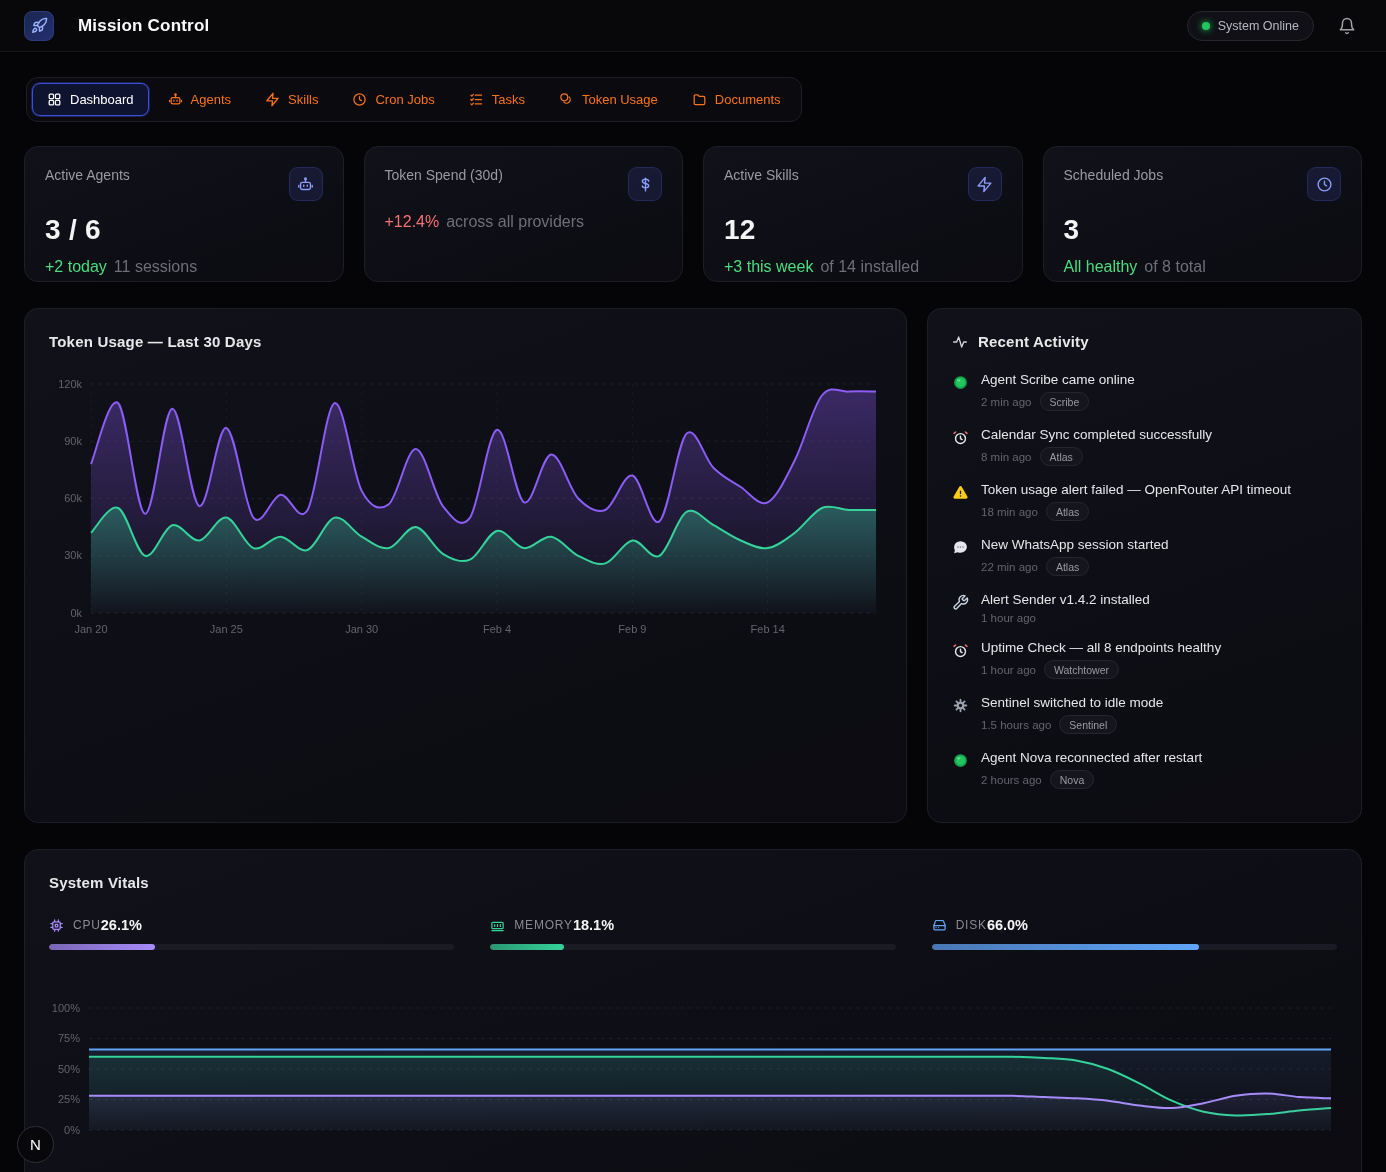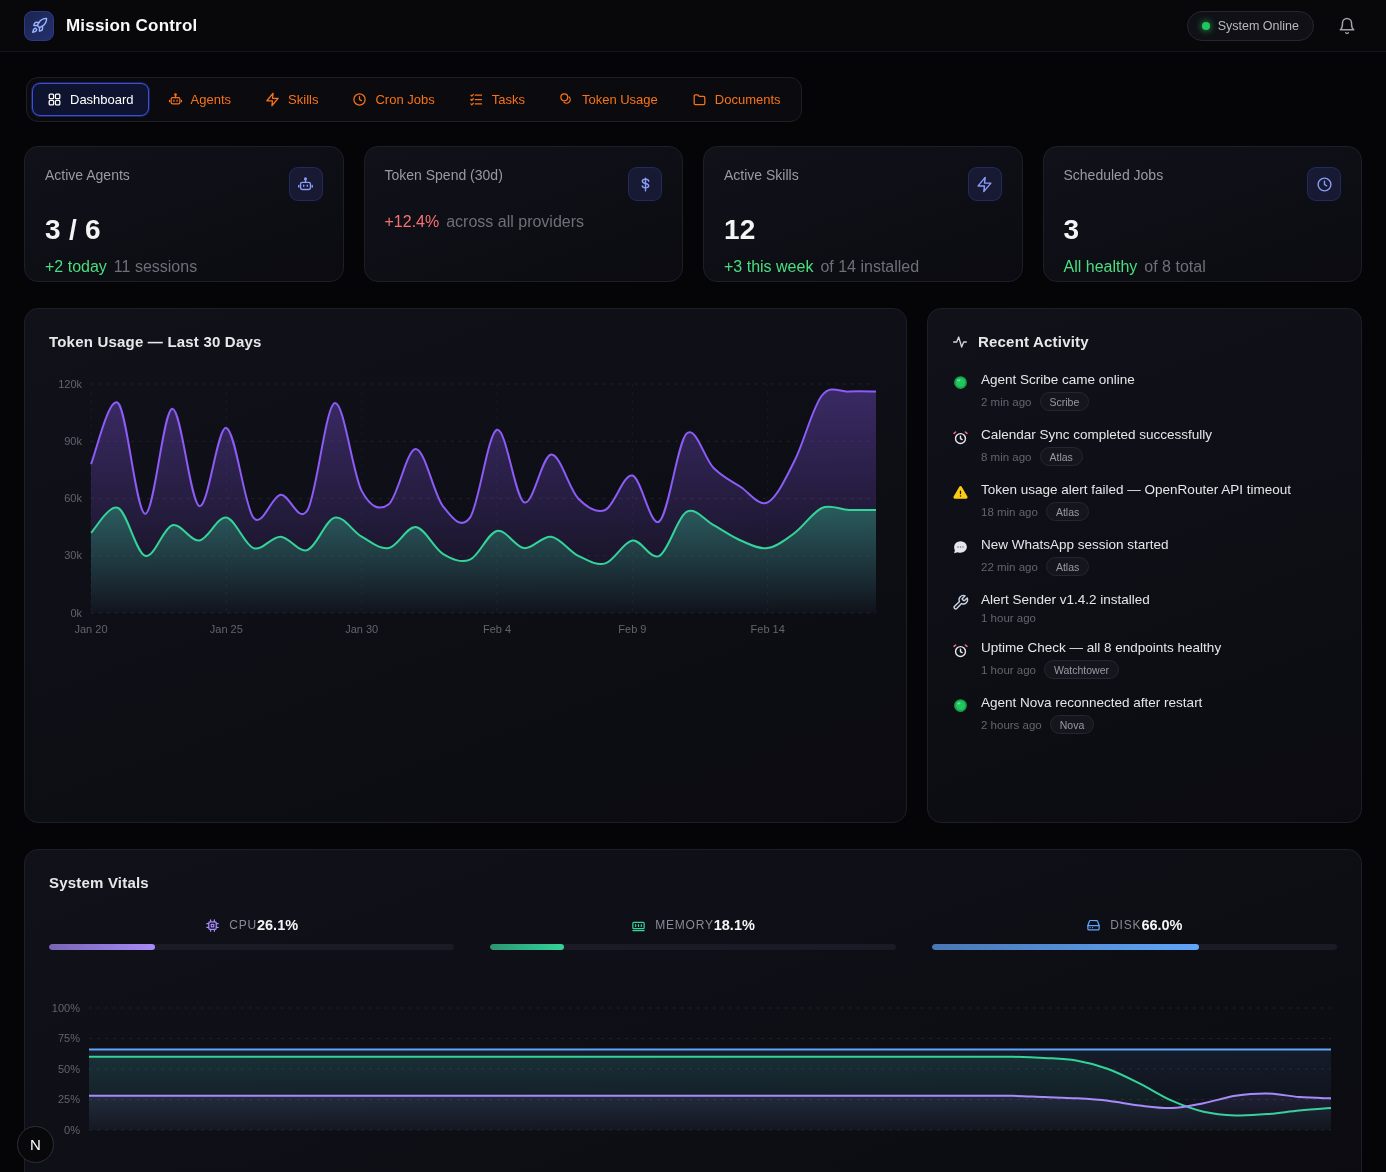--- a/index.html
+++ b/index.html
@@ -4,21 +4,21 @@
 <style>
   *{margin:0;padding:0;box-sizing:border-box}
   html,body{width:1386px;height:1172px;overflow:hidden}
   body{background:#050508;color:#e4e4e7;font-family:"Liberation Sans",sans-serif;position:relative}
   svg{display:block}
   svg text{font-family:"Liberation Sans",sans-serif}
 
   
   header{height:52px;display:flex;align-items:center;justify-content:space-between;
     padding:0 26px 0 24px;background:#08080b;border-bottom:1px solid #16161c}
-  .brand{display:flex;align-items:center;gap:12px}
+  .brand{display:flex;align-items:center;gap:24px}
   .logo{width:30px;height:30px;border-radius:8px;background:linear-gradient(135deg,#1b2550,#233070);
     border:1px solid #2d3b7d;display:flex;align-items:center;justify-content:center}
   .logo svg{width:17px;height:17px}
   h1{font-size:17px;font-weight:700;color:#fafafa;letter-spacing:.2px}
   .header-right{display:flex;align-items:center}
   .status-pill{display:flex;align-items:center;gap:8px;padding:7px 14px;border:1px solid #26262e;
     border-radius:999px;background:#101016;font-size:12.5px;color:#b8b8c0}
   .dot{width:8px;height:8px;border-radius:50%;background:#22c55e;box-shadow:0 0 7px #22c55e}
   .bell{background:none;border:none;margin-left:20px;cursor:pointer;color:#a1a1aa;padding:4px}
   .bell svg{width:18px;height:18px}
@@ -63,21 +63,21 @@
   .act-ic svg{width:17px;height:17px}
   .act-text{font-size:13.5px;color:#e6e6e9}
   .act-meta{display:flex;align-items:center;gap:8px;margin-top:5px}
   .act-time{font-size:11.5px;color:#64646e}
   .act-badge{font-size:10.5px;color:#9a9aa3;background:#15151d;border:1px solid #262630;
     border-radius:999px;padding:2.5px 9px}
 
   
   .vitals-card{margin:26px 24px 0;padding:24px;height:360px}
   .vitals-grid{display:grid;grid-template-columns:1fr 1fr 1fr;gap:36px;margin-top:26px}
-  .meter-head{display:flex;align-items:center;justify-content:center}
+  .meter-head{display:flex;align-items:center;justify-content:flex-start}
   .meter-label{display:flex;align-items:center;gap:9px;font-size:12px;letter-spacing:.8px;color:#8a8a94}
   .meter-label svg{width:15px;height:15px}
   .meter-value{font-size:14.5px;font-weight:700;color:#f4f4f5}
   .meter-track{height:6px;border-radius:999px;background:#1b1b25;margin-top:11px;overflow:hidden}
   .meter-fill{height:100%;border-radius:999px}
   .vitals-chart{margin-top:50px}
 
   .corner-avatar{position:absolute;left:17px;top:1126px;width:37px;height:37px;border-radius:50%;
     background:#08080b;border:1px solid #2e2e38;display:flex;align-items:center;justify-content:center;
     font-size:15px;color:#fff;z-index:10;cursor:pointer}
@@ -394,20 +394,41 @@
             <div class="act-text">Uptime Check — all 8 endpoints healthy</div>
             <div class="act-meta">
               <span class="act-time">1 hour ago</span>
               <span class="act-badge">Watchtower</span>
             </div>
           </div>
         </li>
         <li class="act-item">
           <span class="act-ic">
             <svg viewBox="0 0 24 24">
+              <g fill="#9ca3af">
+                <rect x="10.7" y="2.5" width="2.6" height="19" rx="1.3"></rect>
+                <rect x="10.7" y="2.5" width="2.6" height="19" rx="1.3" transform="rotate(45 12 12)"></rect>
+                <rect x="10.7" y="2.5" width="2.6" height="19" rx="1.3" transform="rotate(90 12 12)"></rect>
+                <rect x="10.7" y="2.5" width="2.6" height="19" rx="1.3" transform="rotate(135 12 12)"></rect>
+                <circle cx="12" cy="12" r="5.4"></circle>
+              </g>
+              <circle cx="12" cy="12" r="2.3" fill="#101016"></circle>
+            </svg>
+          </span>
+          <div class="act-body">
+            <div class="act-text">Sentinel switched to idle mode</div>
+            <div class="act-meta">
+              <span class="act-time">1.5 hours ago</span>
+              <span class="act-badge">Sentinel</span>
+            </div>
+          </div>
+        </li>
+        <li class="act-item">
+          <span class="act-ic">
+            <svg viewBox="0 0 24 24">
               <circle cx="12" cy="12" r="9" fill="#16a34a"></circle>
               <circle cx="12" cy="12" r="6.5" fill="#22c55e"></circle>
               <ellipse cx="9.5" cy="9" rx="2.4" ry="1.6" fill="#6ee7a0" opacity=".8"></ellipse>
             </svg>
           </span>
           <div class="act-body">
             <div class="act-text">Agent Nova reconnected after restart</div>
             <div class="act-meta">
               <span class="act-time">2 hours ago</span>
               <span class="act-badge">Nova</span>

